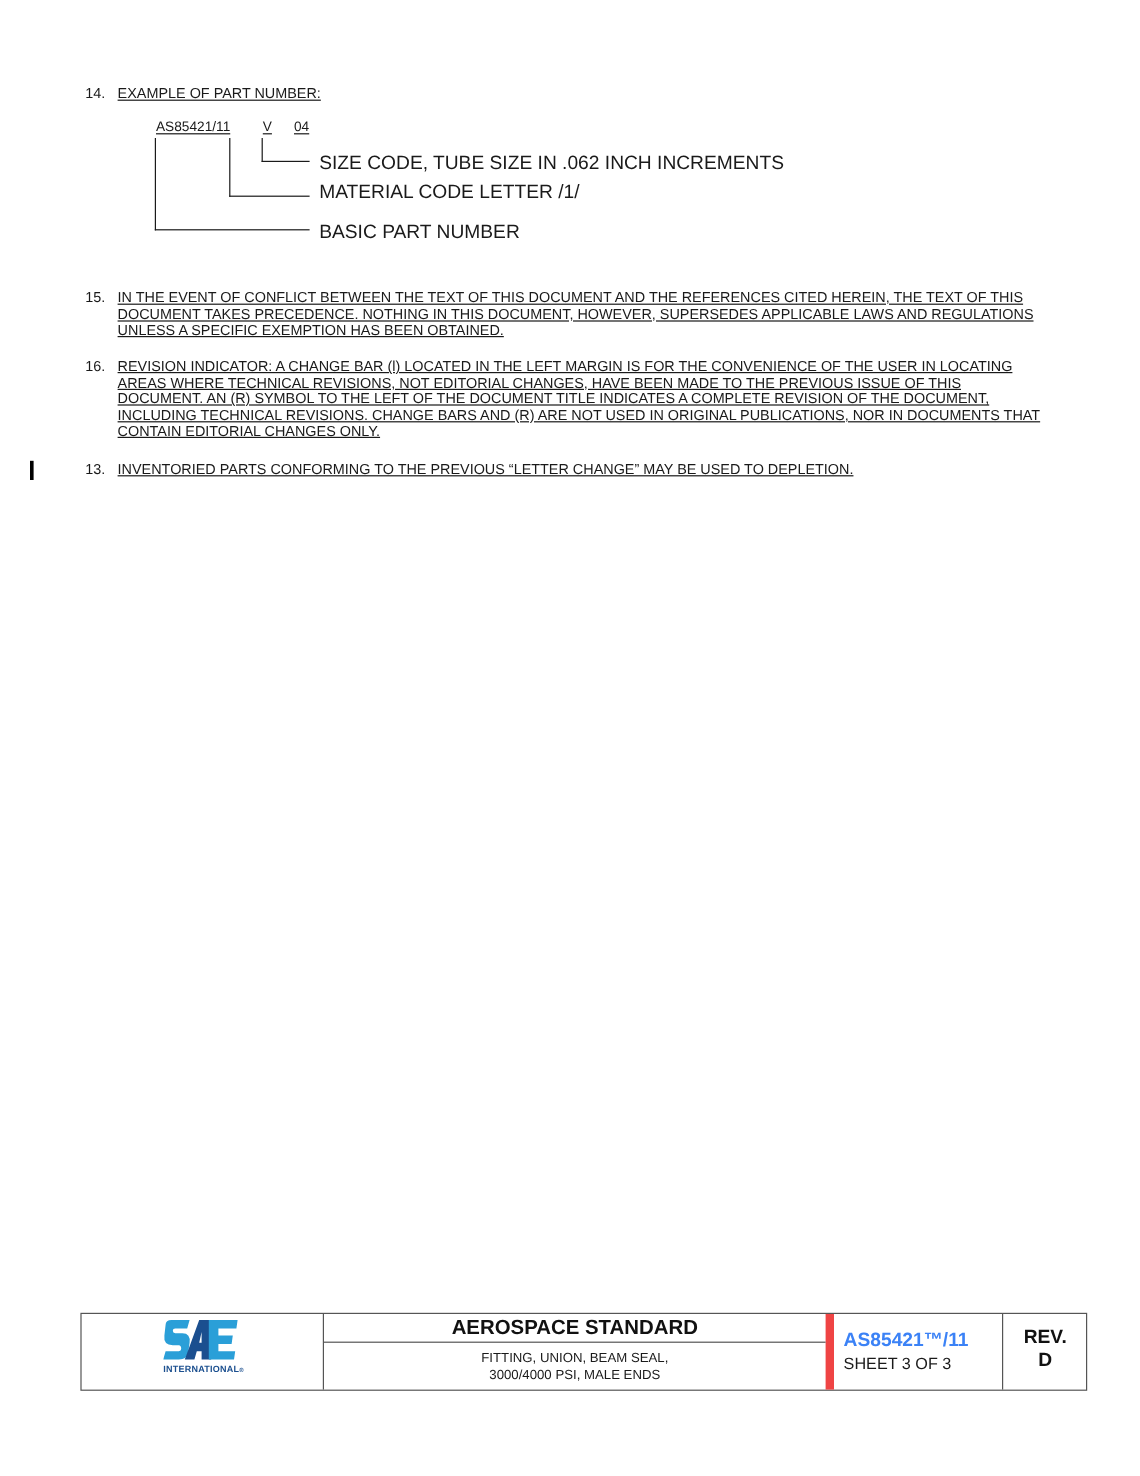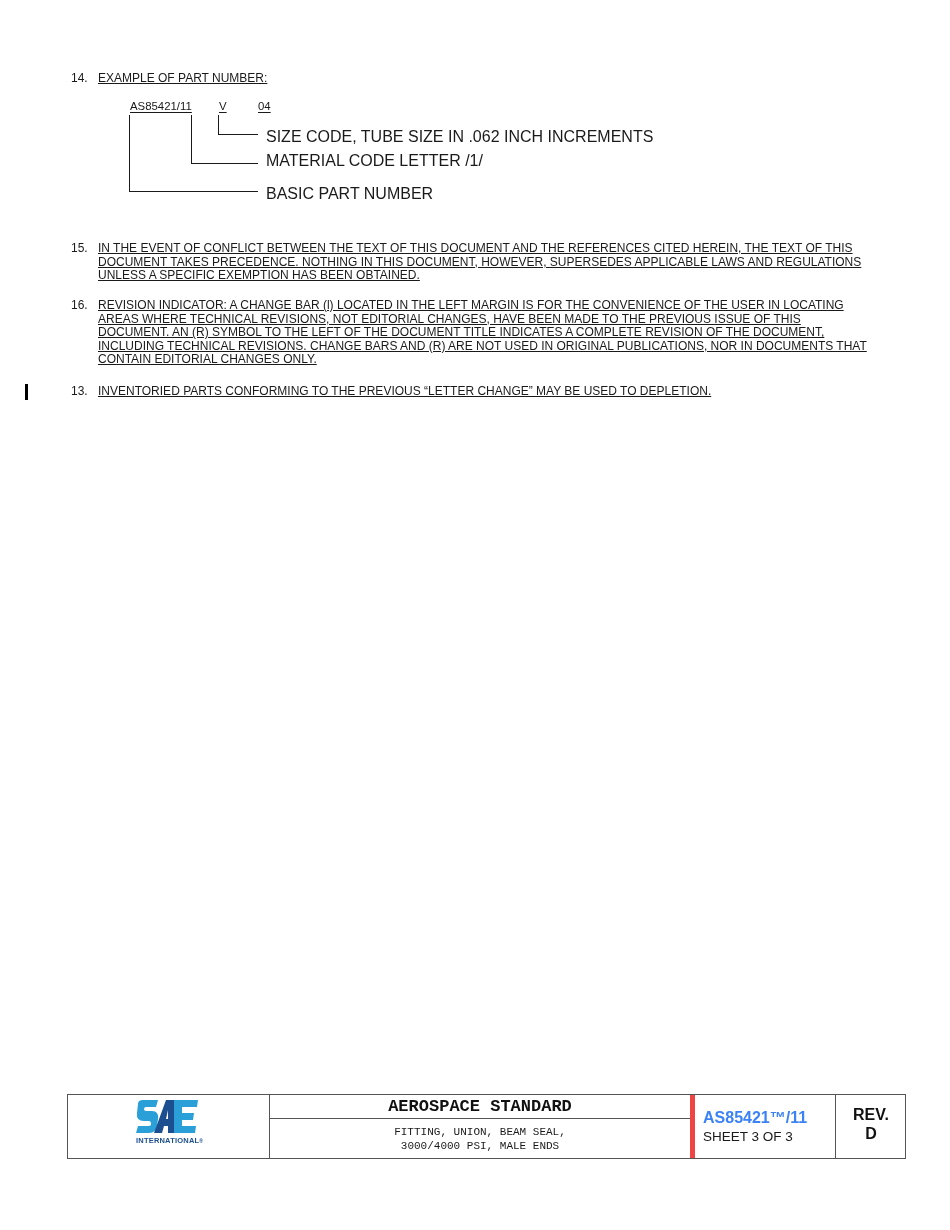--- a/index.html
+++ b/index.html
@@ -81,21 +81,21 @@
       border-right: 1px solid #555;
       box-sizing: border-box;
     }
     .tb-cell {
       position: absolute;
       top: 0;
       bottom: 0;
       box-sizing: border-box;
     }
     .tb-logo { left: 0; width: 202px; border-right: 1px solid #555; }
-    .tb-mid { left: 202px; width: 425px; border-right: 5px solid #ef4444; font-family: Liberation Mono, monospace; }
+    .tb-mid { left: 202px; width: 425px; border-right: 7px solid #ef4444; }
     .tb-doc { left: 627px; width: 141px; border-right: 1px solid #555; }
     .tb-rev { left: 768px; width: 70px; }
     .tb-mid-top {
       position: absolute;
       left: 0; right: 0; top: 0;
       height: 23px;
       border-bottom: 1px solid #555;
       text-align: center;
       font-weight: bold;
       font-size: 17px;
@@ -157,21 +157,21 @@
 <body>
 
 <div class="para" style="top:72px;">
   <span class="num">14.</span>
   <span class="txt">EXAMPLE OF PART NUMBER:</span>
 </div>
 
 <div>
   <span class="pn-part" style="left:98px;">AS85421/11</span>
   <span class="pn-part" style="left:187px;">V</span>
-  <span class="pn-part" style="left:226px;">04</span>
+  <span class="pn-part" style="left:213px;">04</span>
 
   <div class="leader-v" style="left:218px; top:115px; height:20px;"></div>
   <div class="leader-h" style="left:218px; top:134px; width:40px;"></div>
   <span class="leader-label" style="top:128px;">SIZE CODE, TUBE SIZE IN .062 INCH INCREMENTS</span>
 
   <div class="leader-v" style="left:191px; top:115px; height:49px;"></div>
   <div class="leader-h" style="left:191px; top:163px; width:67px;"></div>
   <span class="leader-label" style="top:152px;text-align:center;">MATERIAL CODE LETTER /1/</span>
 
   <div class="leader-v" style="left:129px; top:115px; height:77px;"></div>

